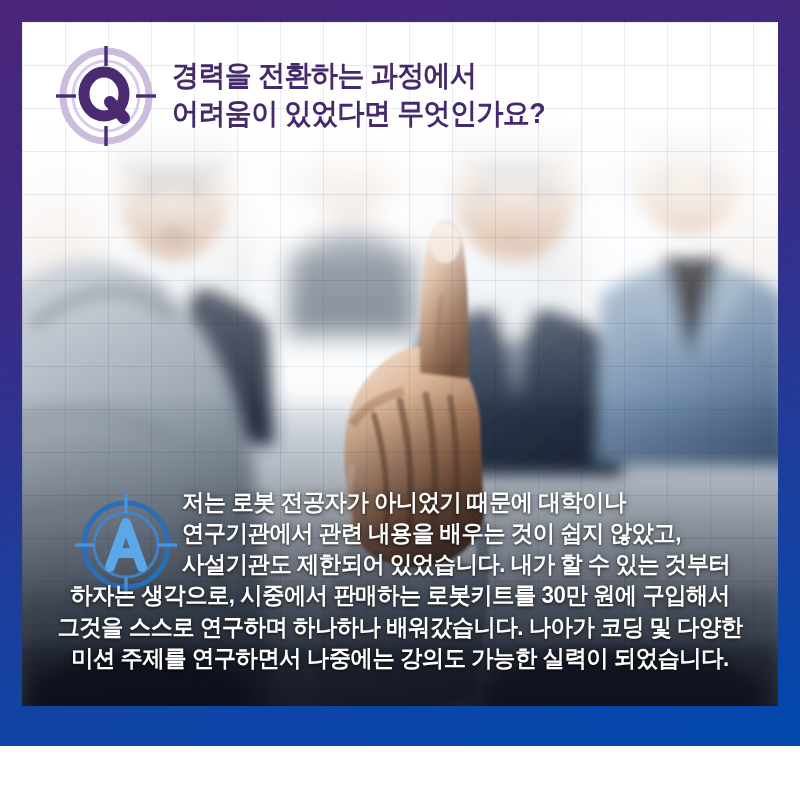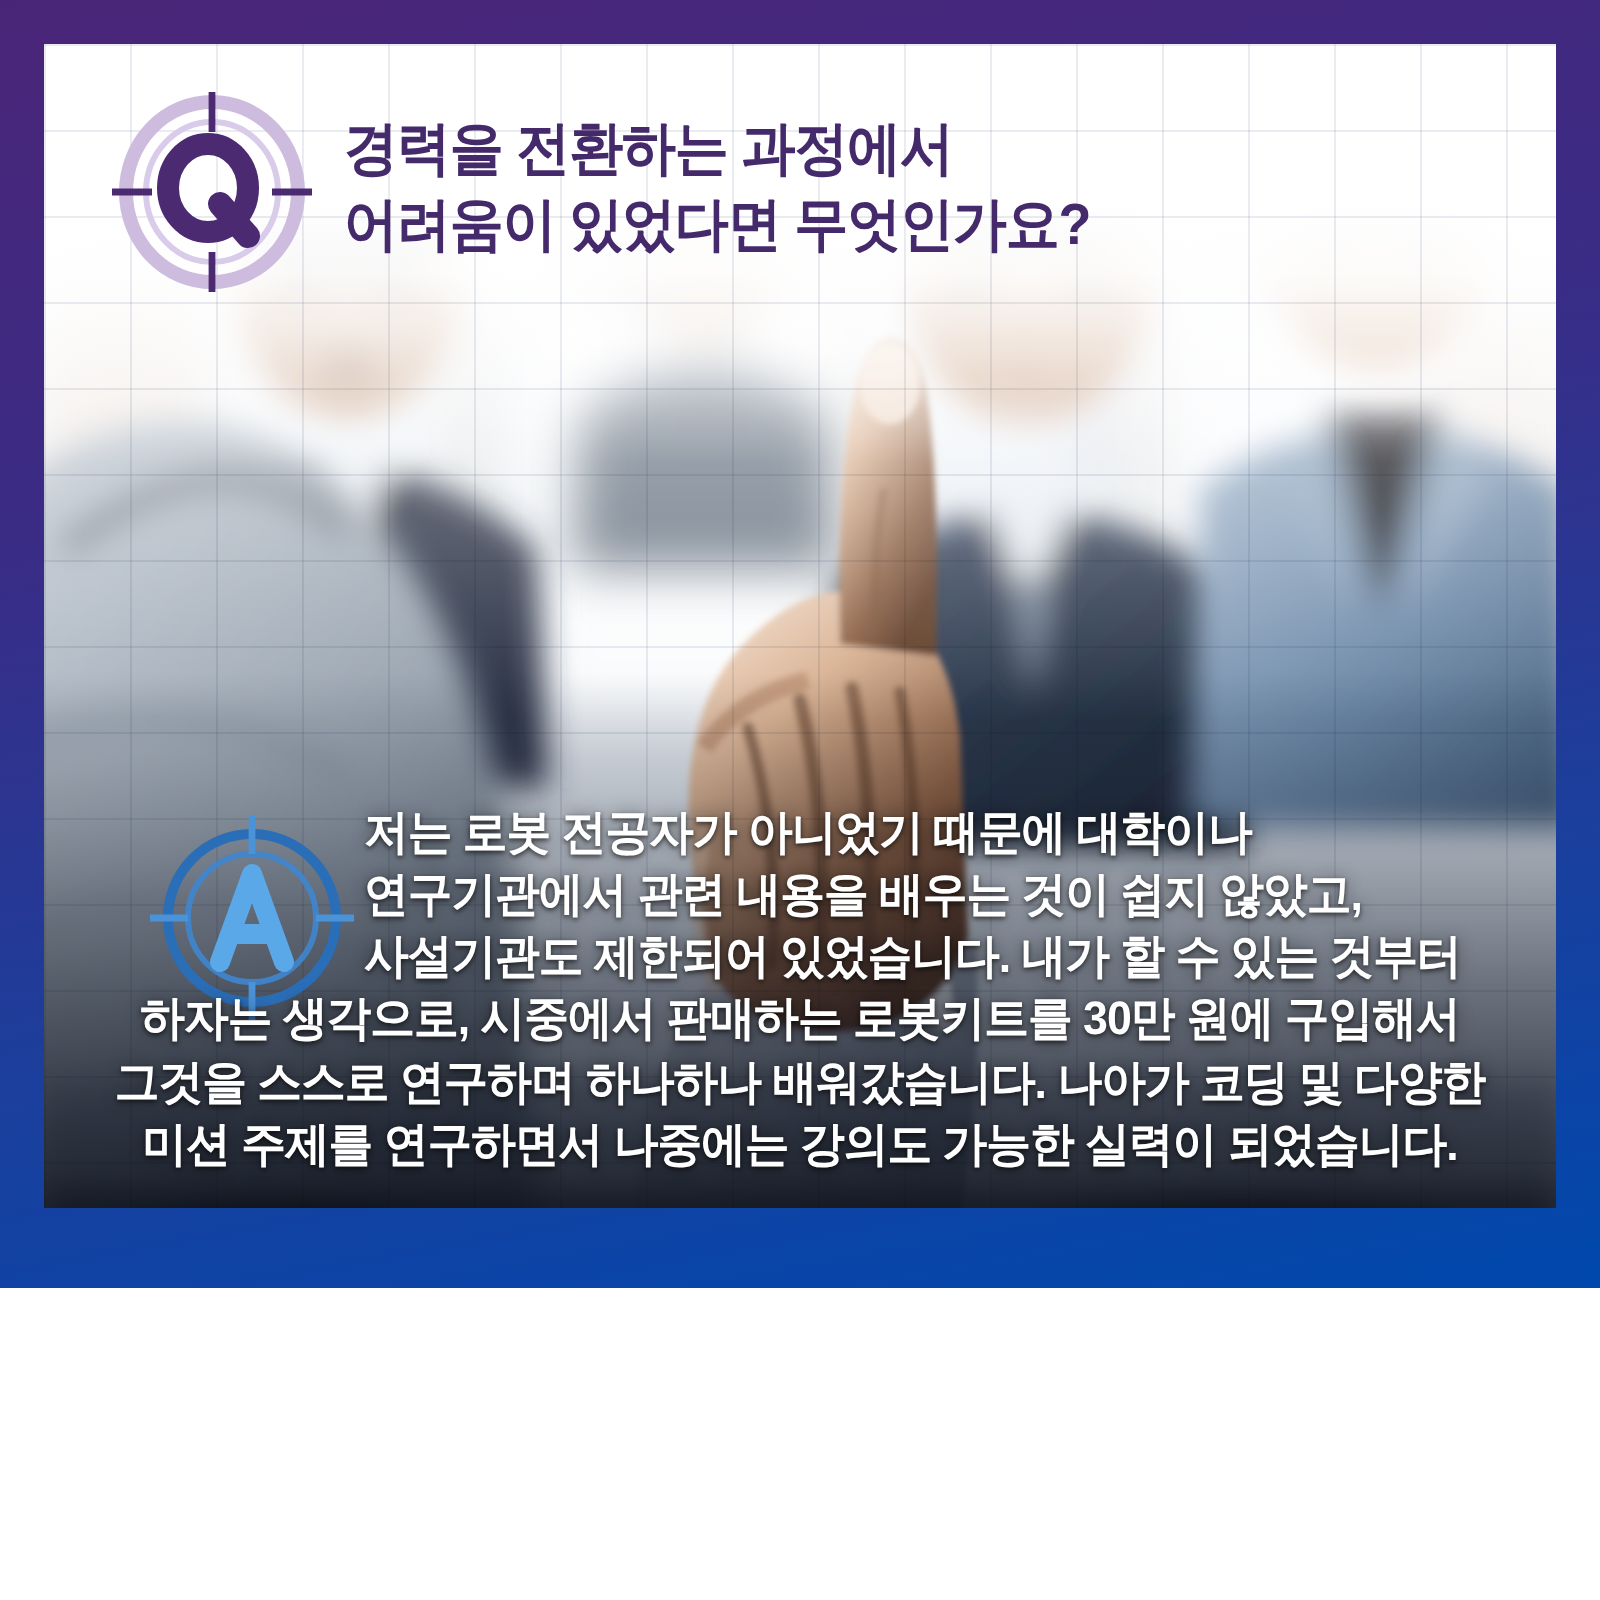--- a/index.html
+++ b/index.html
@@ -5,21 +5,21 @@
 <style>
   html,body{margin:0;padding:0;background:#fff;}
   body{
     font-family:"Liberation Sans","DejaVu Sans",sans-serif;
     -webkit-font-smoothing:antialiased;
   }
 
   
   .card{
     position:relative;
-    width:800px;height:644px;
+    width:800px;height:746px;
     overflow:hidden;
     background:linear-gradient(to bottom,#4a2577 0%,#452a7e 28%,#31308f 55%,#17409f 78%,#0548aa 100%);
   }
   
   .card::before{
     content:"";position:absolute;inset:0;
     background:linear-gradient(170deg,#4a2577 0%,#3a2c86 35%,#1b3f9d 70%,#0048ad 100%);
   }
 
   .inner{
@@ -88,21 +88,21 @@
     line-height:1.32;
     letter-spacing:-.6px;
     color:#452a6b;
     white-space:pre-line;
     transform:scaleX(.93);
     transform-origin:left center;
   }
 
   
   .a-block{
-    position:absolute;left:0;right:0;bottom:16px;
+    position:absolute;left:0;right:0;bottom:32px;
   }
   .a-icon-wrap{
     position:absolute;left:52px;top:6px;width:104px;height:104px;
   }
   .a-icon{width:104px;height:104px;display:block;}
   .a-text{
     color:#ffffff;
     font-weight:700;
     font-size:23.5px;
     line-height:1.33;

